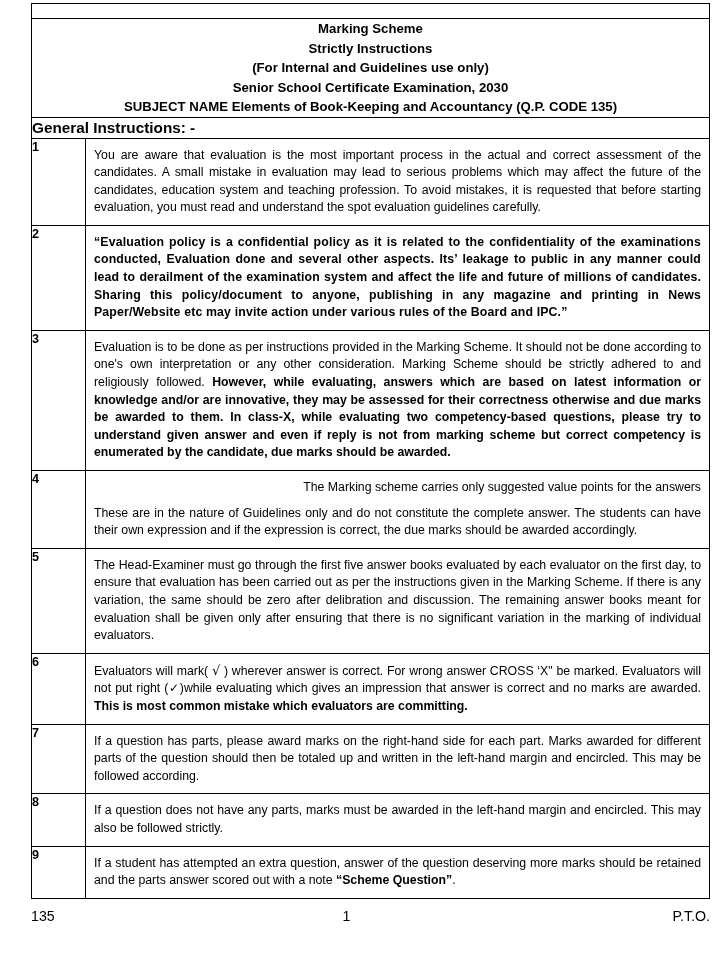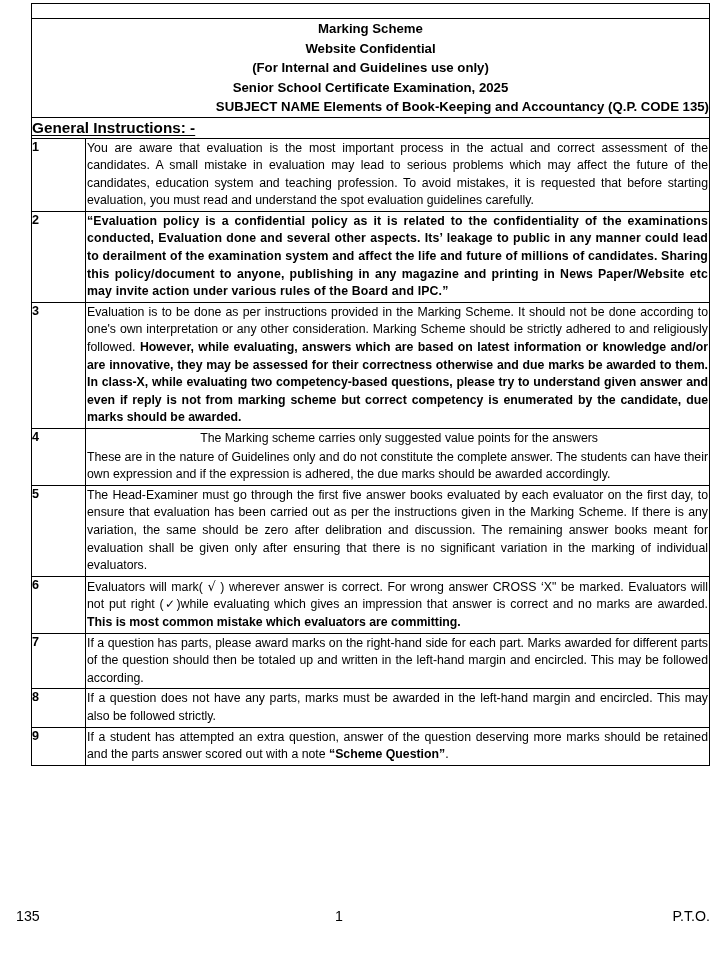--- a/index.html
+++ b/index.html
@@ -47,31 +47,30 @@
     text-align: center;
     font-weight: bold;
     font-size: 13.2px;
     line-height: 19.5px;
     padding: 4px 6px 7px 6px;
   }
   td.header-cell .hline {
     display: block;
     white-space: nowrap;
   }
-  td.header-cell .subj-label { letter-spacing: 0; text-align: right; }
+  td.header-cell .subj-label { letter-spacing: 0; }
 
   
   td.gi-cell {
     padding: 7px 0 12px 8px;
     font-weight: bold;
     font-size: 15.3px;
     line-height: 20px;
   }
   td.gi-cell span.gi-text {
-    text-decoration: underline;
     text-underline-offset: 2px;
     margin-top: 26px;
   }
 
   
   td.num-cell {
     width: 54px;
     font-weight: bold;
     font-size: 12.6px;
     line-height: 17.6px;
@@ -79,24 +78,24 @@
     text-align: left;
   }
   td.body-cell {
     font-size: 12.3px;
     line-height: 17.6px;
     padding: 3px 9px 4px 9px;
     text-align: justify;
     text-justify: inter-word;
   }
   td.body-cell p {
-    margin: 1px;
+    margin: 8px;
   }
   td.body-cell p.last-line {
-    text-align: center;
+    text-align: right;
   }
   .b { font-weight: bold; }
   .nbsp-lead { white-space: pre; }
 
   
   td.body-cell.all-bold {
     font-weight: bold;
     letter-spacing: 0.16px;
   }
 
@@ -108,21 +107,21 @@
   }
   .tick-bold {
     font-family: "DejaVu Sans", sans-serif;
     font-weight: bold;
     font-size: 12px;
   }
 
   
   .footer {
     position: absolute;
-    left: 16px;
+    left: 31px;
     right: 17px;
     top: 908px;
     display: flex;
     align-items: baseline;
     font-size: 14.2px;
   }
   .footer .f-left   { flex: 0 0 auto; }
   .footer .f-center { flex: 1 1 auto; text-align: center; padding-right: 34px; }
   .footer .f-right  { flex: 0 0 auto; }
 </style>
@@ -138,23 +137,23 @@
     </colgroup>
     <tbody>
 
       <tr class="spacer-row">
         <td colspan="2"></td>
       </tr>
 
       <tr>
         <td colspan="2" class="header-cell">
           <span class="hline">Marking Scheme</span>
-          <span class="hline">Website Confidential</span>
+          <span class="hline">Strictly Instructions</span>
           <span class="hline">(For Internal and Guidelines use only)</span>
-          <span class="hline">Senior School Certificate Examination, 2025</span>
+          <span class="hline">Senior School Certificate Examination, 2030</span>
           <span class="hline subj-label">SUBJECT NAME  Elements of Book-Keeping and Accountancy (Q.P. CODE 135)</span>
         </td>
       </tr>
 
       <tr>
         <td colspan="2" class="gi-cell">
           <span class="gi-text">General Instructions: -</span>
         </td>
       </tr>
 
@@ -176,21 +175,21 @@
         <td class="num-cell">3</td>
         <td class="body-cell">
           <p><span>Evaluation is to be done as per instructions provided in the Marking Scheme. It should not be done according to one's own interpretation or any other consideration. Marking Scheme should be strictly adhered to and religiously followed. </span><span class="b">However, while evaluating, answers which are based on latest information or knowledge and/or are innovative, they may be assessed for their correctness otherwise and due marks be awarded to them. In class-X, while evaluating two competency-based questions, please try to understand given answer and even if reply is not from marking scheme but correct competency is enumerated by the candidate, due marks should be awarded.</span></p>
         </td>
       </tr>
 
       <tr>
         <td class="num-cell">4</td>
         <td class="body-cell">
           <p class="last-line nbsp-lead"> The Marking scheme carries only suggested value points for the answers</p>
-          <p>These are in the nature of Guidelines only and do not constitute the complete answer. The students can have their own expression and if the expression is adhered, the due marks should be awarded accordingly.</p>
+          <p>These are in the nature of Guidelines only and do not constitute the complete answer. The students can have their own expression and if the expression is correct, the due marks should be awarded accordingly.</p>
         </td>
       </tr>
 
       <tr>
         <td class="num-cell">5</td>
         <td class="body-cell">
           <p>The Head-Examiner must go through the first five answer books evaluated by each evaluator on the first day, to ensure that evaluation has been carried out as per the instructions given in the Marking Scheme. If there is any variation, the same should be zero after delibration and discussion. The remaining answer books meant for evaluation shall be given only after ensuring that there is no significant variation in the marking of individual evaluators.</p>
         </td>
       </tr>
 

